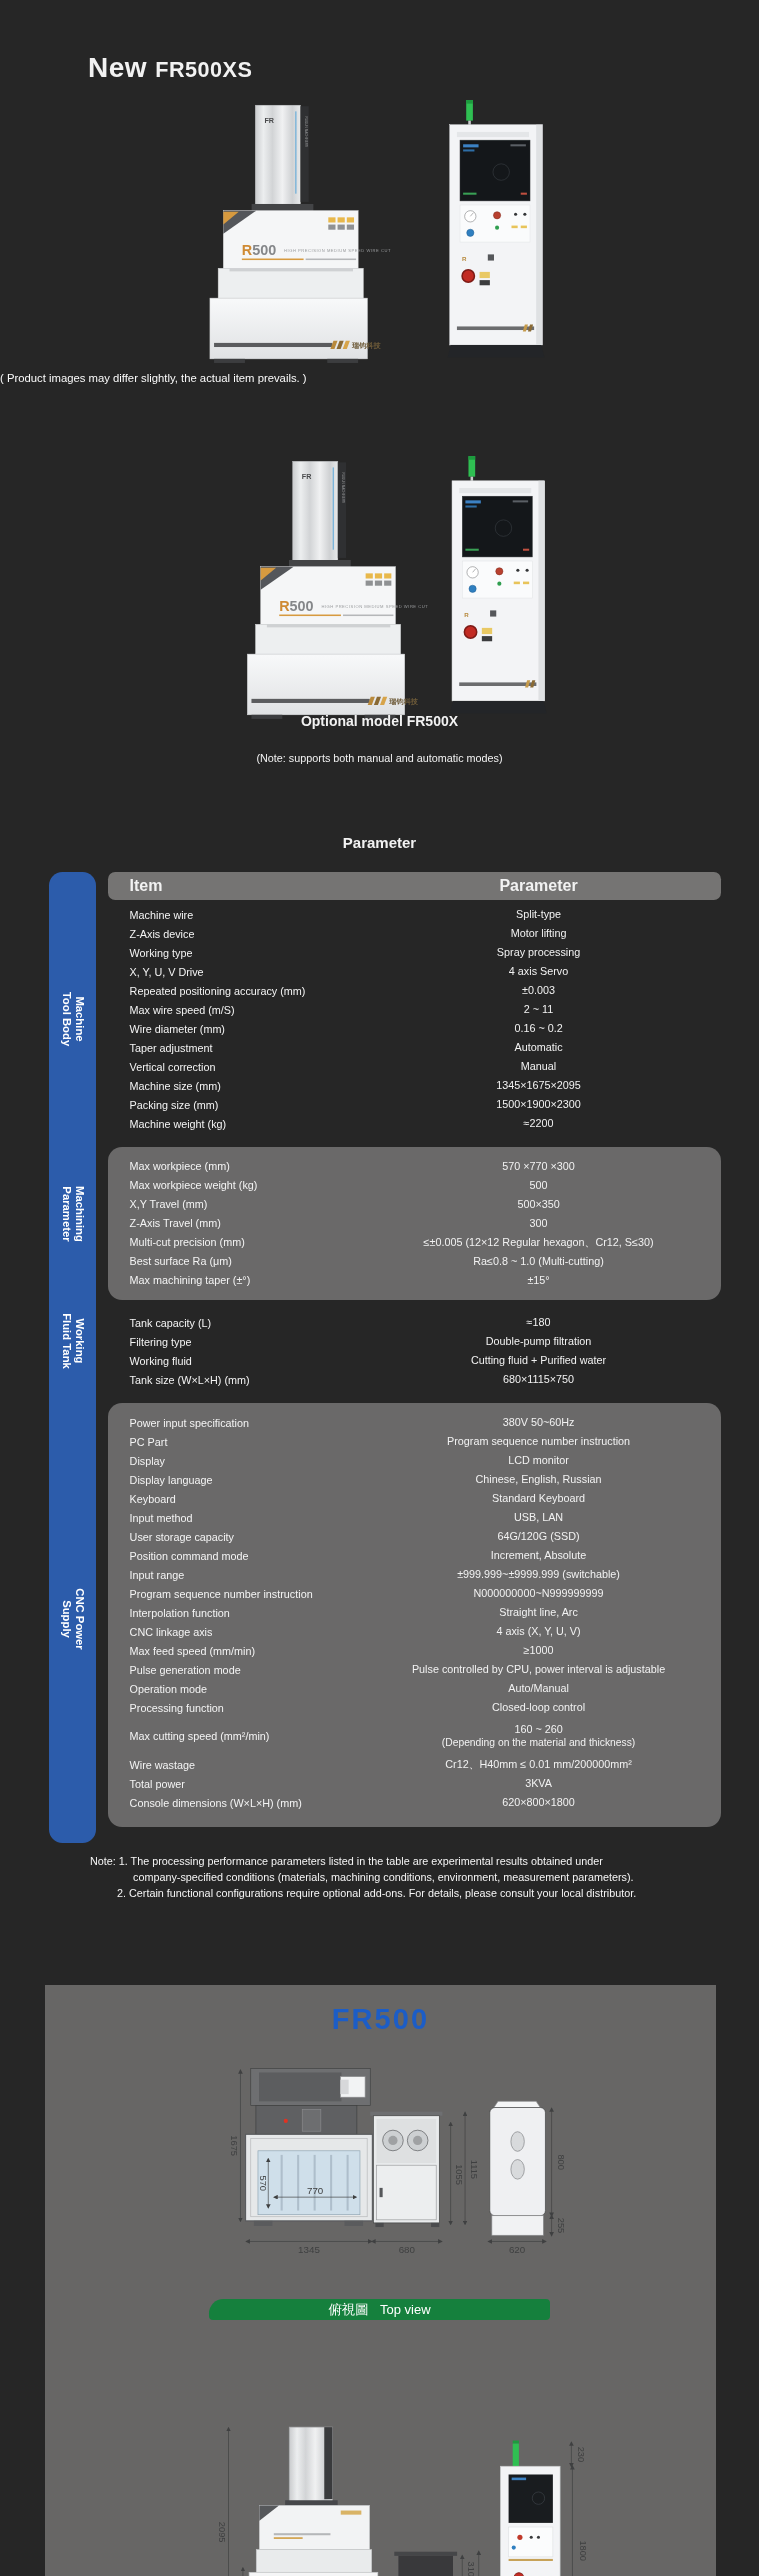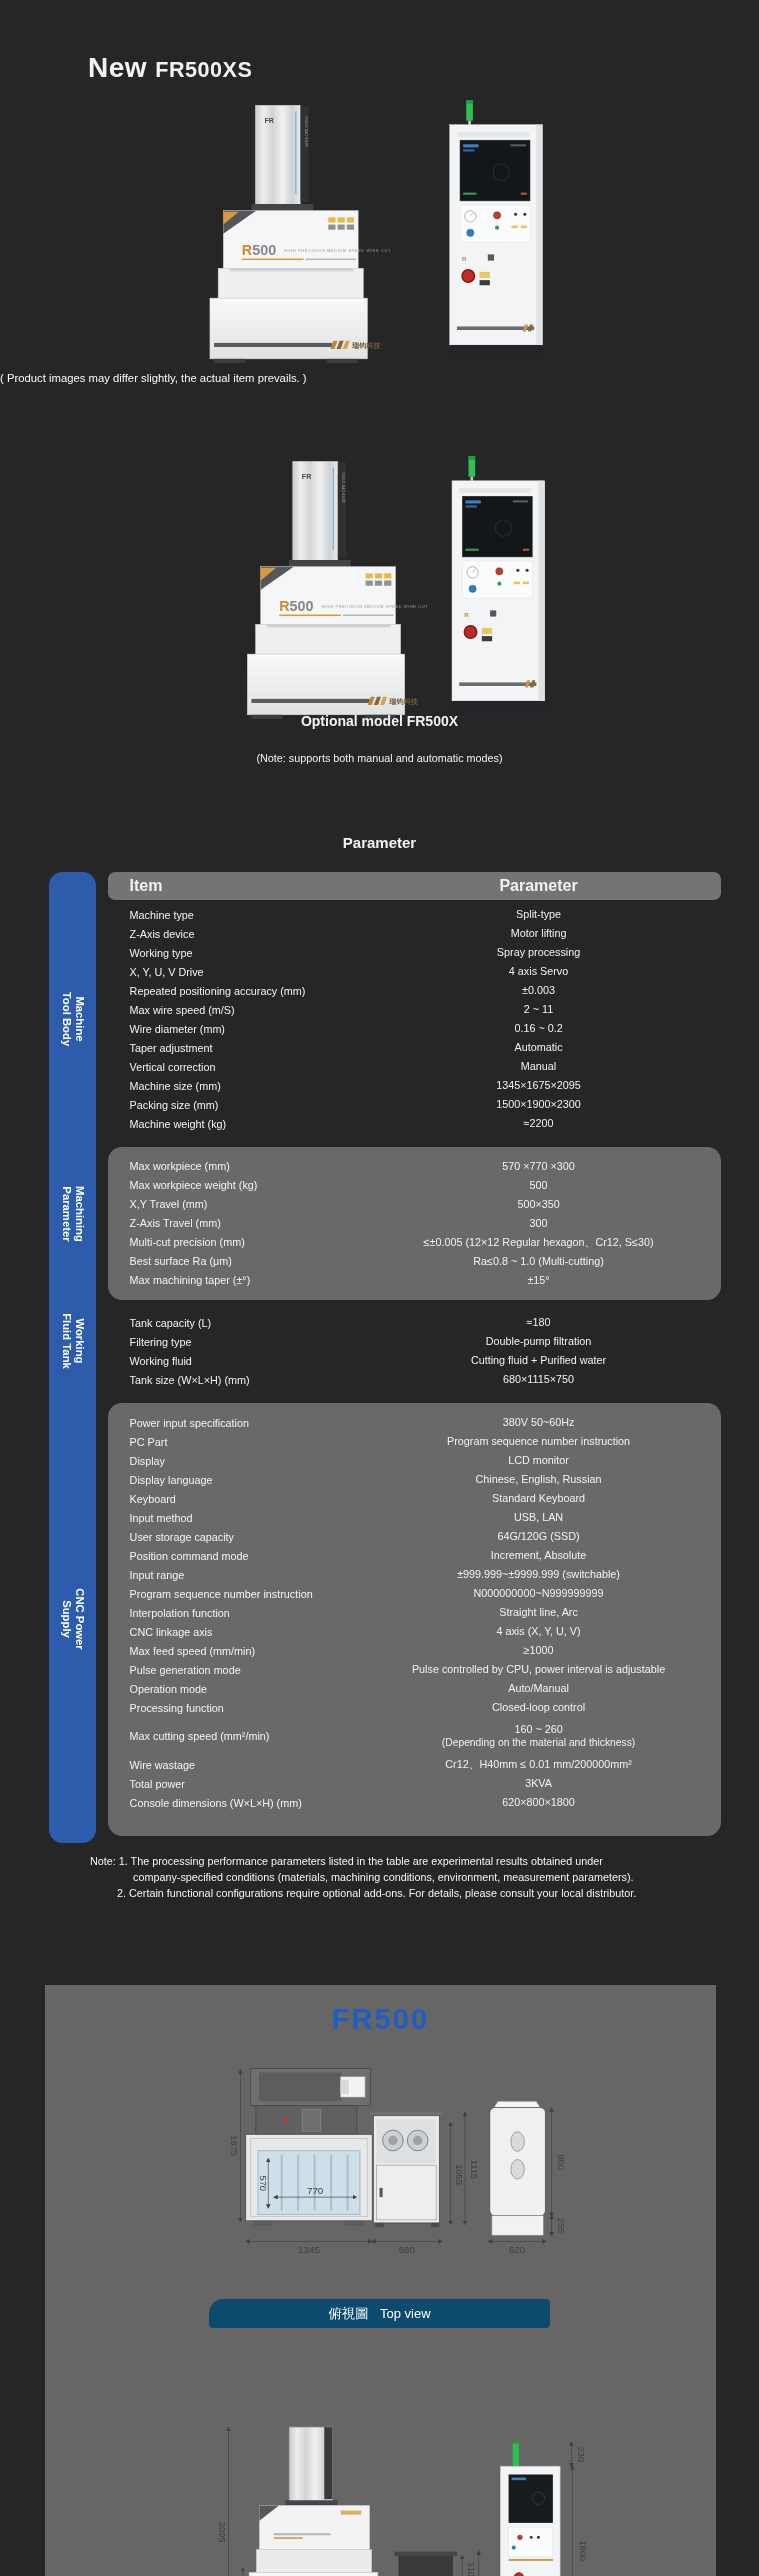--- a/index.html
+++ b/index.html
@@ -21,36 +21,36 @@
   .tab-label{position:absolute;left:50%;transform:translate(-50%,-50%) rotate(90deg);
              white-space:pre-line;text-align:center;font-size:11.3px;font-weight:bold;
              line-height:1.15;color:#fff;width:113px;}
   .t-col{position:absolute;left:108px;top:872px;width:613px;}
   .t-header{height:28px;background:#757473;border-radius:7.2px;display:flex;align-items:center;
             font-size:16px;font-weight:bold;}
   .t-header .h-item{width:242px;padding-left:21.6px;}
   .t-header .h-param{flex:1;text-align:center;padding-right:15.5px;}
   .t-section{padding:3.1px 0;}
   .t-section.panel{background:#6a6969;border-radius:14px;padding:10.3px 0;}
-  .t-section.panel.last{padding-bottom:24px;}
+  .t-section.panel.last{padding-bottom:15px;}
   .t-row{display:flex;align-items:center;height:19px;font-size:10.8px;}
   .t-row.tall{height:38px;}
   .t-item{width:242px;padding-left:21.6px;color:#f4f4f4;}
   .t-val{flex:1;text-align:center;padding-right:15.5px;line-height:1.25;}
   .t-val .v2{display:block;font-size:10.3px;}
   .mt4{margin-top:2.1px;}.mt20{margin-top:10.3px;}
   
   .notes{position:absolute;left:90px;top:1853px;font-size:10.8px;line-height:16px;color:#f5f5f5;}
   .note-l2{padding-left:43px;}
   .note-l3{padding-left:27px;}
   
   .draw-panel{position:absolute;left:45px;top:1985px;width:671px;height:761px;background:#676665;}
   .fr500-title{position:absolute;left:0;top:17.5px;width:100%;text-align:center;
                font-size:29px;font-weight:bold;letter-spacing:2.1px;color:#1c5dc6;}
-  .banner{position:absolute;left:164px;width:341px;height:29px;background:#0c4a6e;
+  .banner{position:absolute;left:164px;width:341px;height:21px;background:#15803d;
           border-radius:14.4px 4.1px 4.1px 4.1px;display:flex;align-items:center;justify-content:center;
           gap:11.3px;color:#fff;}
   .banner .zh{font-size:13.4px;}
   .banner .en{font-size:13px;}
   .tv-svg{position:absolute;left:180px;top:75px;}
   .fv-svg{position:absolute;left:166px;top:438px;}
   svg text{font-family:"Liberation Sans",sans-serif;}
   .vdim{font-size:18px;fill:#3f4041;}
   .hdim{font-size:19px;fill:#3f4041;}
 </style>
@@ -182,21 +182,21 @@
     </div>
 
   <div class="t-col">
     <div class="t-header">
       <div class="h-item">Item</div>
       <div class="h-param">Parameter</div>
     </div>
     <div id="table-sections">
         <div class="t-section mt4">
           <div class="t-row">
-            <div class="t-item">Machine type</div>
+            <div class="t-item">Machine wire</div>
             <div class="t-val">Split-type</div>
           </div>
           <div class="t-row">
             <div class="t-item">Z-Axis device</div>
             <div class="t-val">Motor lifting</div>
           </div>
           <div class="t-row">
             <div class="t-item">Working type</div>
             <div class="t-val">Spray processing</div>
           </div>

